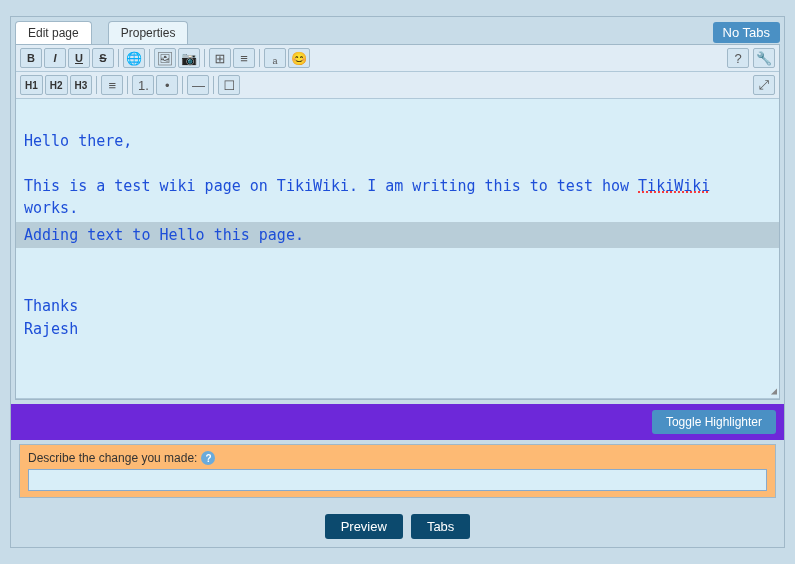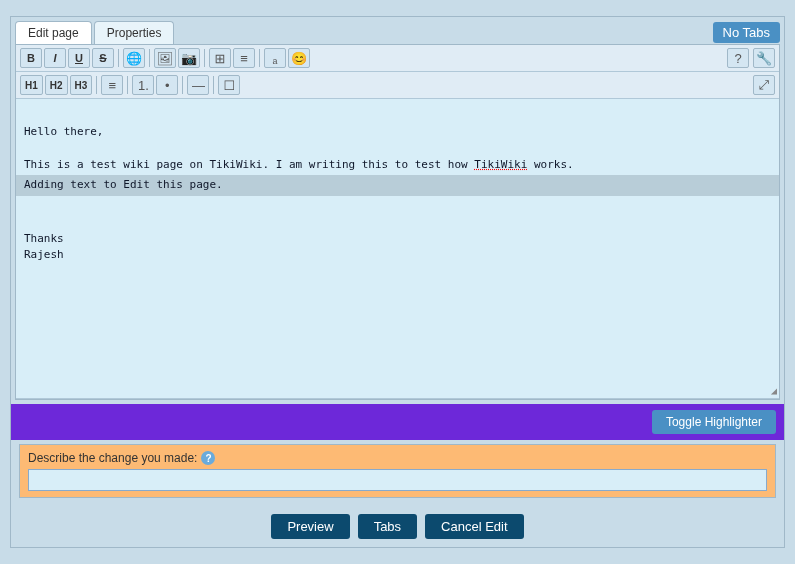--- a/index.html
+++ b/index.html
@@ -23,21 +23,21 @@
     
     .tab-bar {
       display: flex;
       align-items: center;
       background: #c8dce8;
       padding: 4px 4px 0 4px;
       justify-content: space-between;
     }
     .tab-left {
       display: flex;
-      gap: 2px;
+      gap: 16px;
     }
     .tab {
       padding: 4px 12px;
       background: #e8f4fa;
       border: 1px solid #a0b8c8;
       border-bottom: none;
       border-radius: 4px 4px 0 0;
       cursor: pointer;
       font-size: 12px;
       color: #333;
@@ -244,22 +244,22 @@
       right: 2px;
       color: #888;
       font-size: 10px;
     }
     .editor-wrapper {
       position: relative;
     }
     .content-pre {
       white-space: pre-wrap;
       font-family: monospace;
-      font-size: 11px;
-      color: #0f172a;
+      font-size: 15px;
+      color: #1d4ed8;
       line-height: 1.5;
     }
   </style>
 </head>
 <body>
 
 <div class="main-container">
 
   <div class="tab-bar">
     <div class="tab-left">
@@ -327,21 +327,21 @@
         <button class="tb-btn-icon" title="Expand">⤢</button>
       </div>
     </div>
 
     <div class="editor-wrapper">
       <div class="editor-area">
         <div class="content-pre">
 <span>Hello there,</span>
 <span>&nbsp;</span>
 <span>This is a test wiki page on TikiWiki. I am writing this to test how <span style="text-decoration:underline dotted red;">TikiWiki</span> works.</span>
-<span class="highlighted-line">Adding text to Edit this page.</span>
+<span class="highlighted-line">Adding text to Hello this page.</span>
 <span>&nbsp;</span>
 <span>Thanks</span>
 <span>Rajesh</span>
         </div>
         <div class="resize-indicator">◢</div>
       </div>
     </div>
   </div>
 
   <div class="toggle-area">
@@ -354,15 +354,14 @@
         <span>Describe the change you made:</span>
         <span class="help-icon">?</span>
       </div>
       <input class="change-input" type="text" placeholder="" style="">
     </div>
   </div>
 
   <div class="bottom-buttons">
     <button class="action-btn">Preview</button>
     <button class="action-btn">Tabs</button>
-    <button class="action-btn">Cancel Edit</button>
   </div>
 </div>
 
 </body></html>

